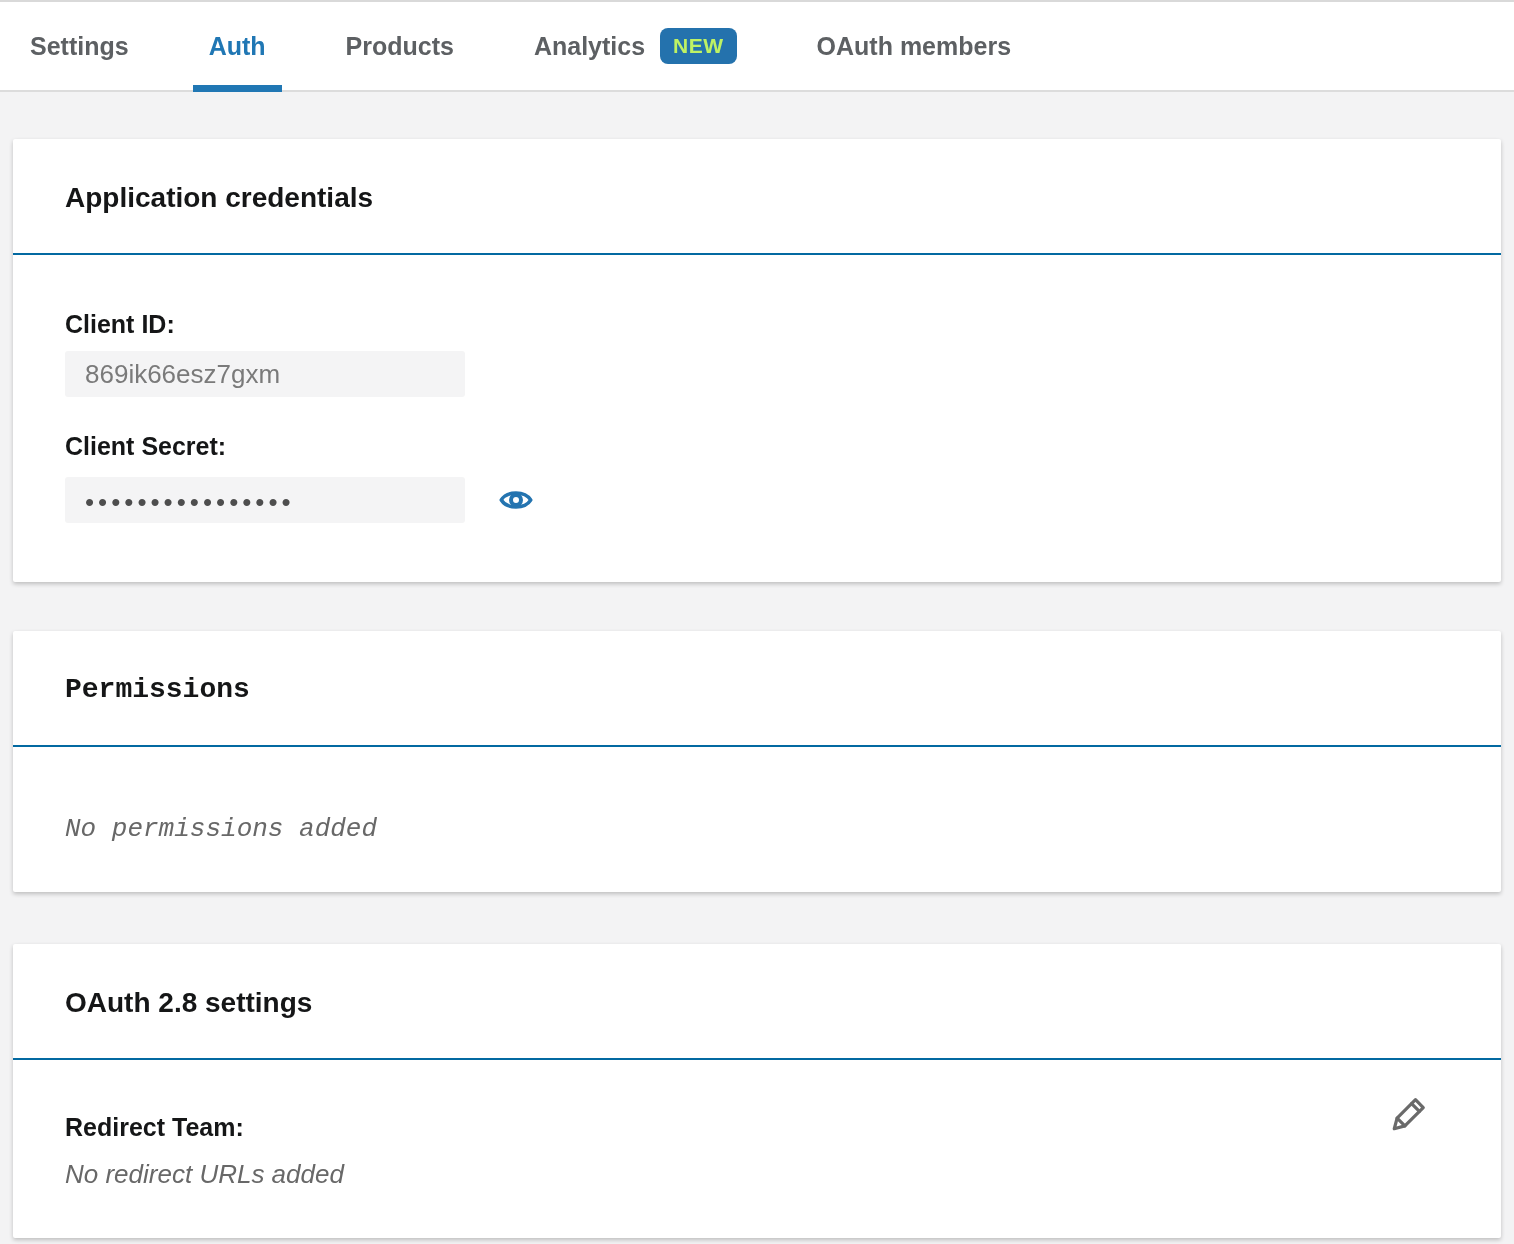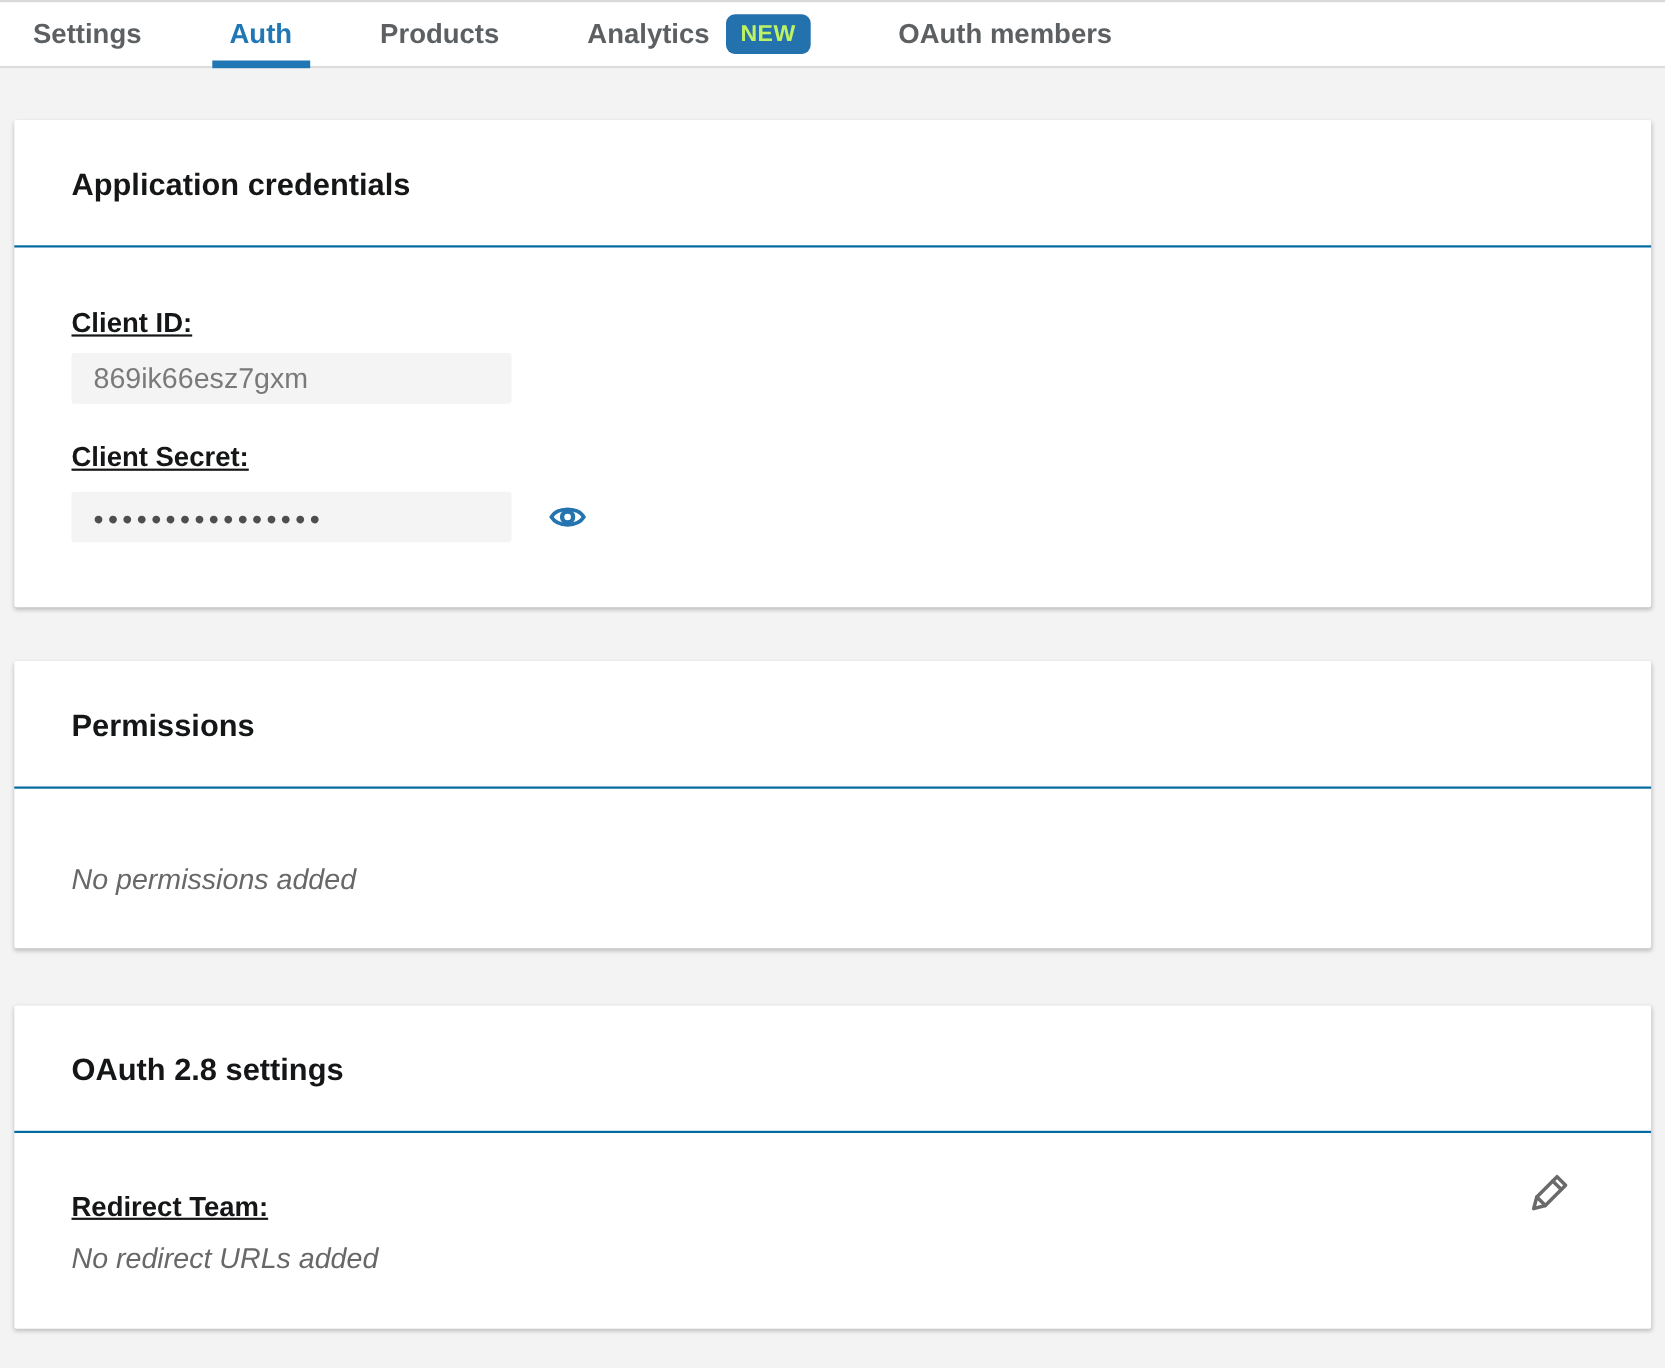--- a/index.html
+++ b/index.html
@@ -6,21 +6,21 @@
   html, body { width: 1514px; height: 1244px; }
   body {
     background: #f3f3f4;
     font-family: "Liberation Sans", sans-serif;
     overflow: hidden;
     position: relative;
   }
 
   
   .tabbar {
-    height: 62px;
+    height: 92px;
     background: #ffffff;
     border-top: 2px solid #d9d9d9;
     border-bottom: 2px solid #dcdcdc;
     display: flex;
     align-items: stretch;
     padding-left: 14px;
   }
   .tab {
     position: relative;
     display: flex;
@@ -55,41 +55,40 @@
 
   
   main { display: block; }
   .card {
     background: #ffffff;
     margin: 0 13px;
     border-radius: 2px;
     box-shadow: 0 2px 4px rgba(0,0,0,0.22);
   }
   .card-1 { margin-top: 47px; }
-  .card-2 { margin-top: 49px; }
+  .card-2 { margin-top: 49px; font-family: Liberation Mono, monospace; }
   .card-3 { margin-top: 52px; }
   .card-header {
     padding: 43px 52px 39px;
     border-bottom: 2px solid #0369a1;
   }
   .card-title {
     font-size: 28px;
     line-height: 32px;
     font-weight: 700;
     color: #151617;
   }
 
   
   .card-1 .card-body { padding: 54px 52px 59px; }
   .field-label {
     font-size: 25px;
     line-height: 30px;
     font-weight: 700;
     color: #151617;
-    text-decoration: underline;
   }
   .secret-label { margin-top: 34px; }
   .value-box {
     margin-top: 12px;
     width: 400px;
     height: 46px;
     background: #f4f4f5;
     border-radius: 3px;
     display: flex;
     align-items: center;

